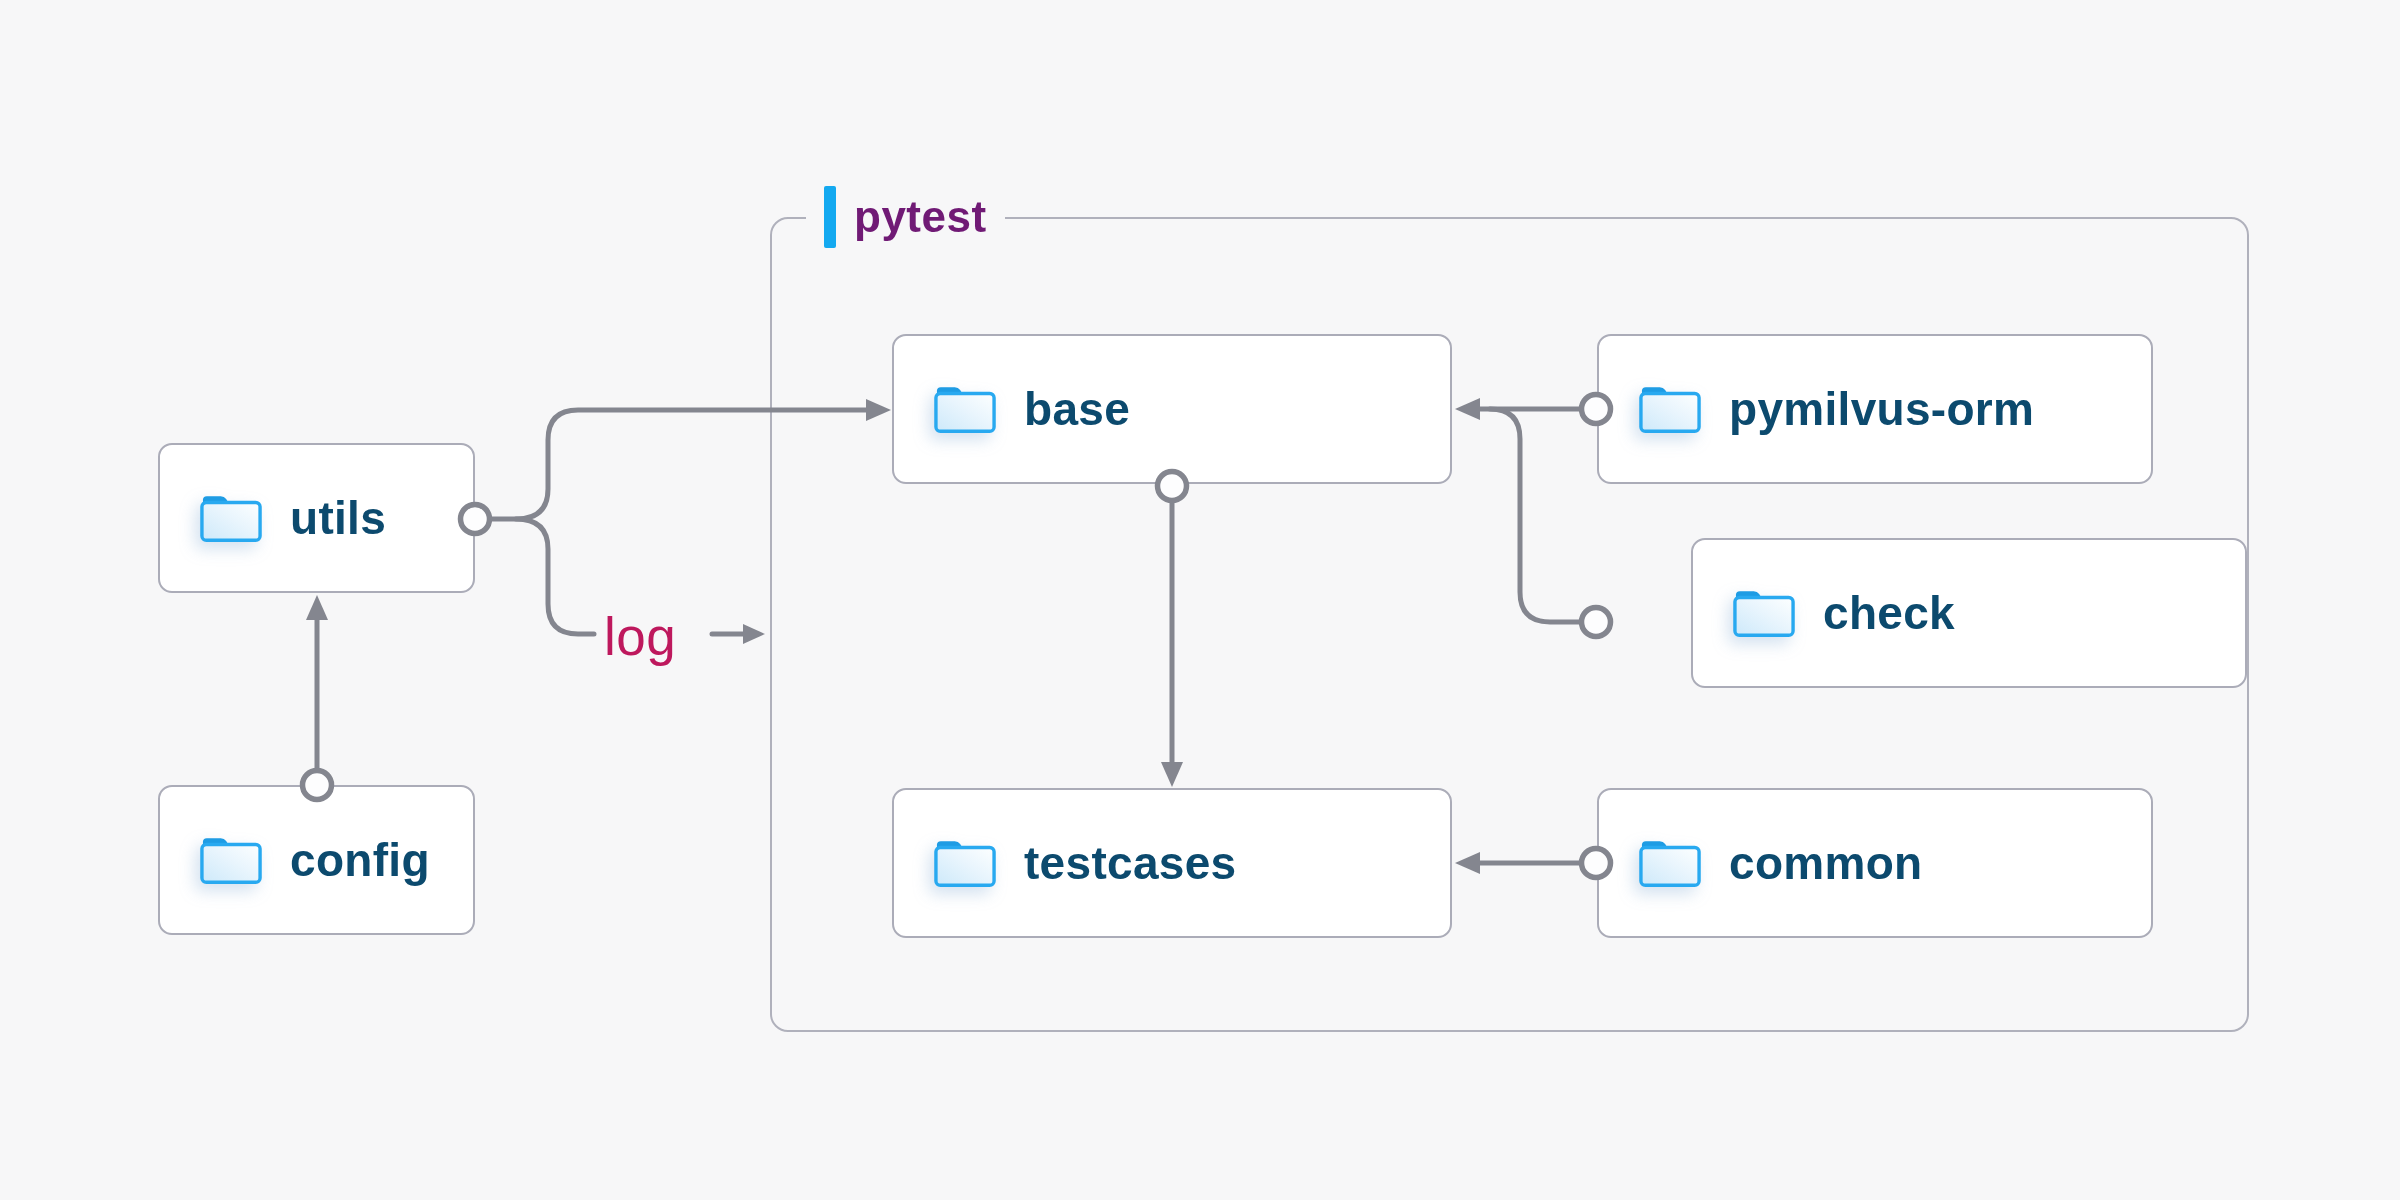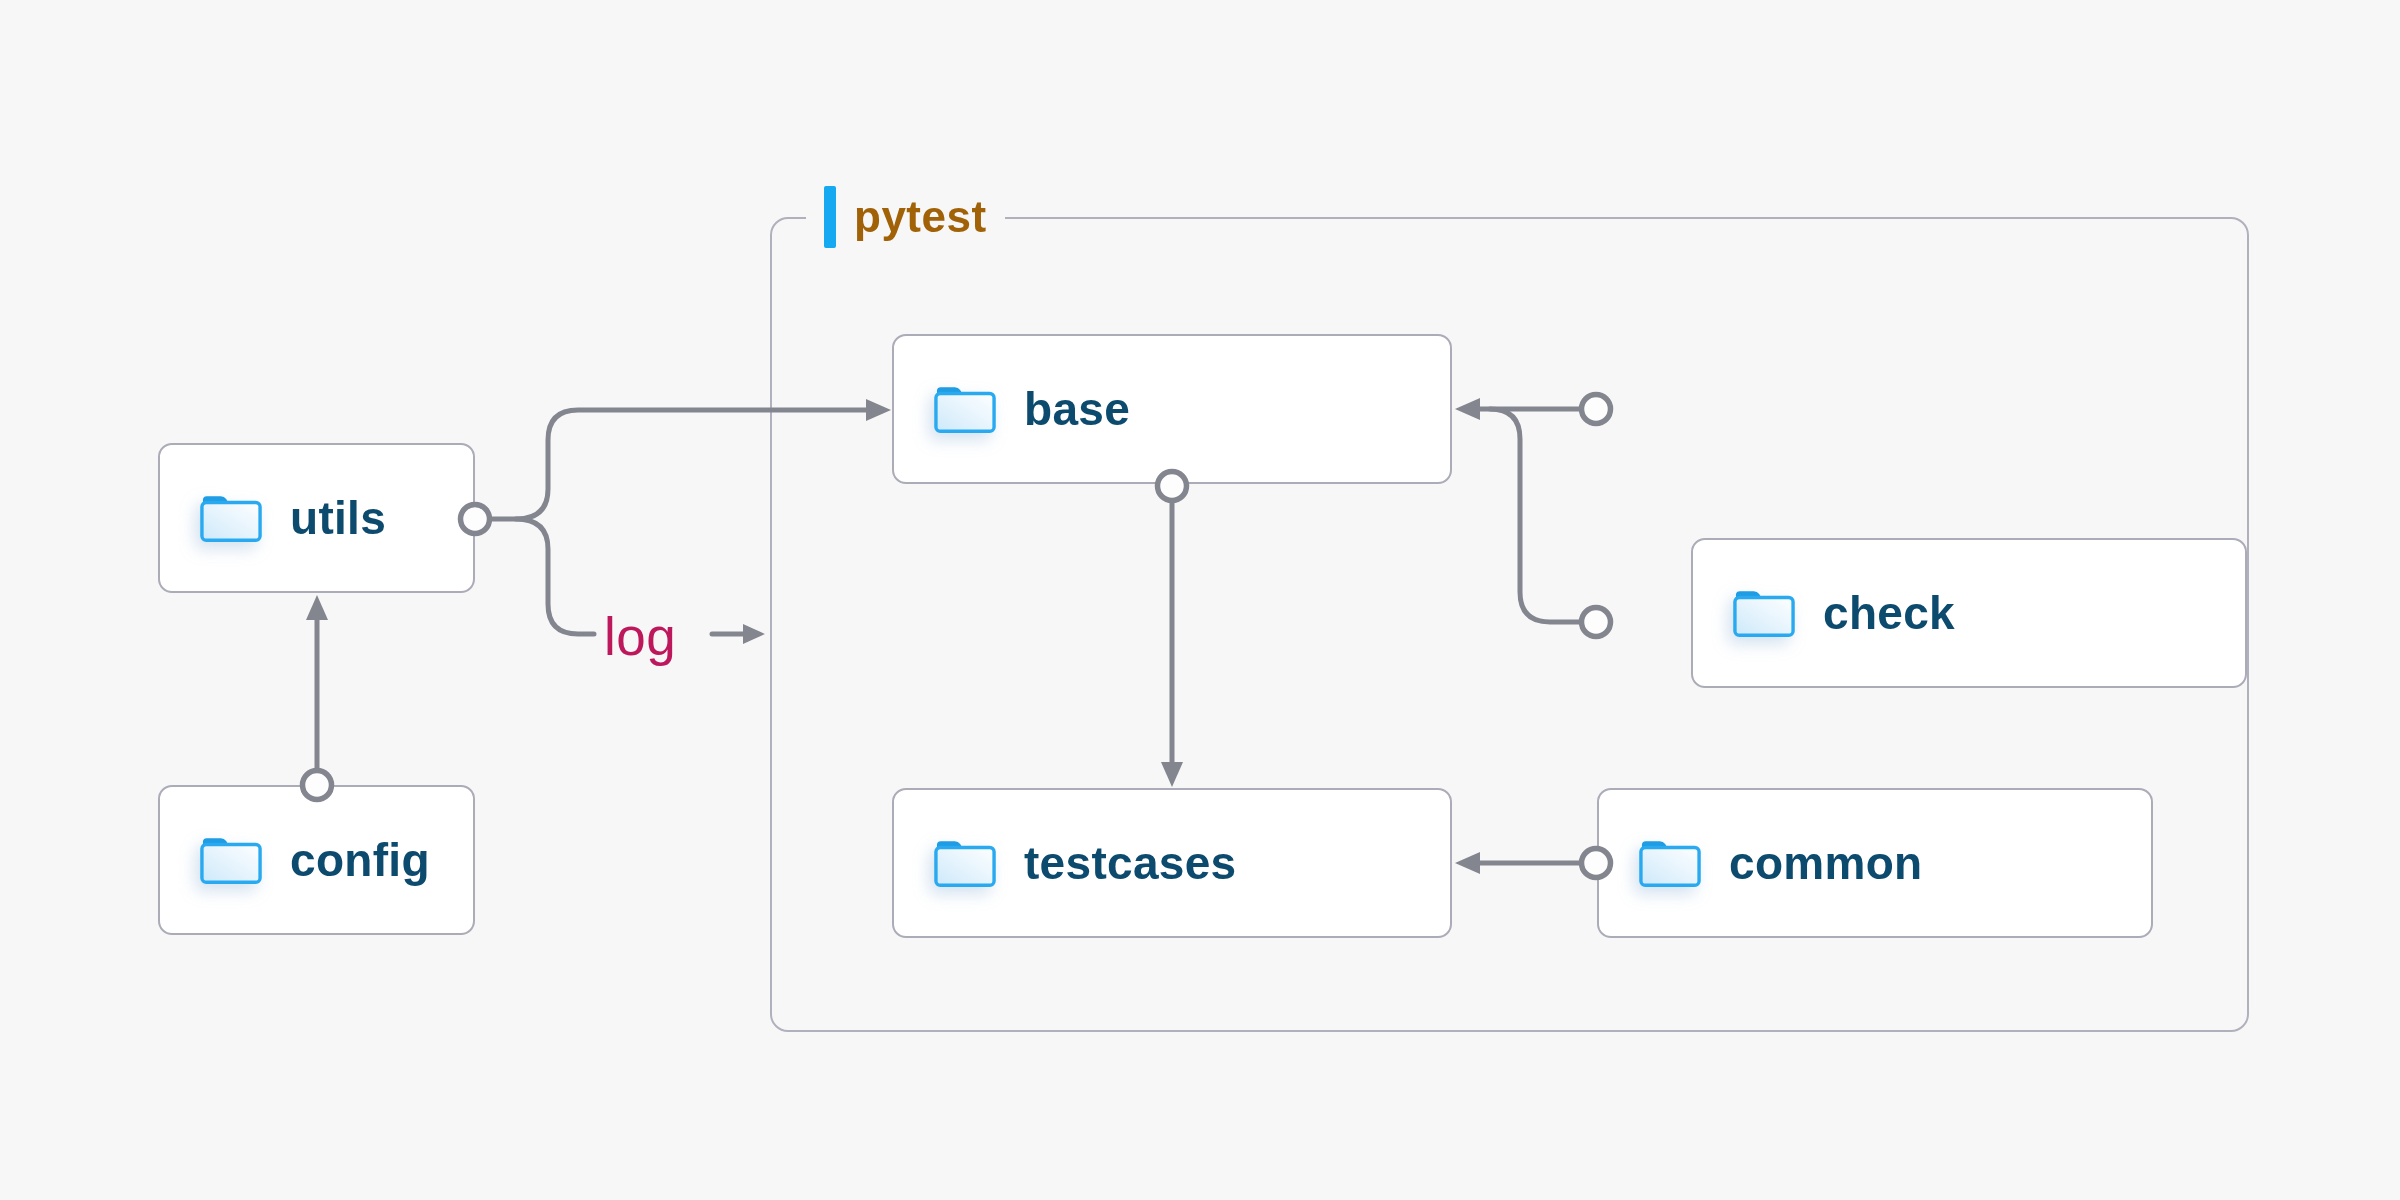--- a/index.html
+++ b/index.html
@@ -4,21 +4,21 @@
 <style>
   html,body{margin:0;padding:0;background:#f7f7f8;}
   .canvas{position:relative;width:2400px;height:1200px;background:#f7f7f8;overflow:hidden;
           font-family:"Liberation Sans",sans-serif;}
   
   .group{position:absolute;left:770px;top:217px;width:1475px;height:811px;
          border:2px solid #b0b1bc;border-radius:18px;z-index:1;}
   .group-label{position:absolute;left:806px;top:183px;height:68px;padding:0 18px;
                display:flex;align-items:center;gap:18px;background:#f7f7f8;z-index:4;}
   .group-label .bar{width:12px;height:62px;background:#14a9f0;border-radius:2px;}
-  .group-label .txt{font-size:44px;font-weight:700;color:#a16207;letter-spacing:.5px;}
+  .group-label .txt{font-size:44px;font-weight:700;color:#701a75;letter-spacing:.5px;}
   
   .node{position:absolute;background:#ffffff;border:2px solid #abacb8;border-radius:14px;
         display:flex;align-items:center;padding-left:40px;gap:28px;box-sizing:border-box;z-index:2;}
   .node .label{font-size:46px;font-weight:700;color:#0c4a6e;letter-spacing:.3px;white-space:nowrap;}
   .folder-icon{flex:0 0 auto;filter:drop-shadow(-5px 7px 8px rgba(100,150,200,.28));}
   #node-utils{left:158px;top:443px;width:317px;height:150px;}
   #node-config{left:158px;top:785px;width:317px;height:150px;}
   #node-base{left:892px;top:334px;width:560px;height:150px;}
   #node-pymilvus{left:1597px;top:334px;width:556px;height:150px;}
   #node-check{left:1691px;top:538px;width:556px;height:150px;}
@@ -70,20 +70,27 @@
   </div>
 
   <div class="node" id="node-base">
     <svg class="folder-icon" viewBox="0 0 64 52" width="62" height="52">
       <path d="M3 13 V7.5 Q3 3.5 7 3.5 H21.5 Q25 3.5 27 6.5 L30.5 12 Z" fill="#1e9ce4"></path>
       <rect x="2" y="10" width="60" height="39" rx="4.5" fill="url(#folderGrad)" stroke="#28a9f0" stroke-width="3.5" stroke-linejoin="round"></rect>
     </svg>
     <span class="label">base</span>
   </div>
 
+  <div class="node" id="node-pymilvus">
+    <svg class="folder-icon" viewBox="0 0 64 52" width="62" height="52">
+      <path d="M3 13 V7.5 Q3 3.5 7 3.5 H21.5 Q25 3.5 27 6.5 L30.5 12 Z" fill="#1e9ce4"></path>
+      <rect x="2" y="10" width="60" height="39" rx="4.5" fill="url(#folderGrad)" stroke="#28a9f0" stroke-width="3.5" stroke-linejoin="round"></rect>
+    </svg>
+    <span class="label">pymilvus-orm</span>
+  </div>
 
   <div class="node" id="node-check">
     <svg class="folder-icon" viewBox="0 0 64 52" width="62" height="52">
       <path d="M3 13 V7.5 Q3 3.5 7 3.5 H21.5 Q25 3.5 27 6.5 L30.5 12 Z" fill="#1e9ce4"></path>
       <rect x="2" y="10" width="60" height="39" rx="4.5" fill="url(#folderGrad)" stroke="#28a9f0" stroke-width="3.5" stroke-linejoin="round"></rect>
     </svg>
     <span class="label">check</span>
   </div>
 
   <div class="node" id="node-testcases">

